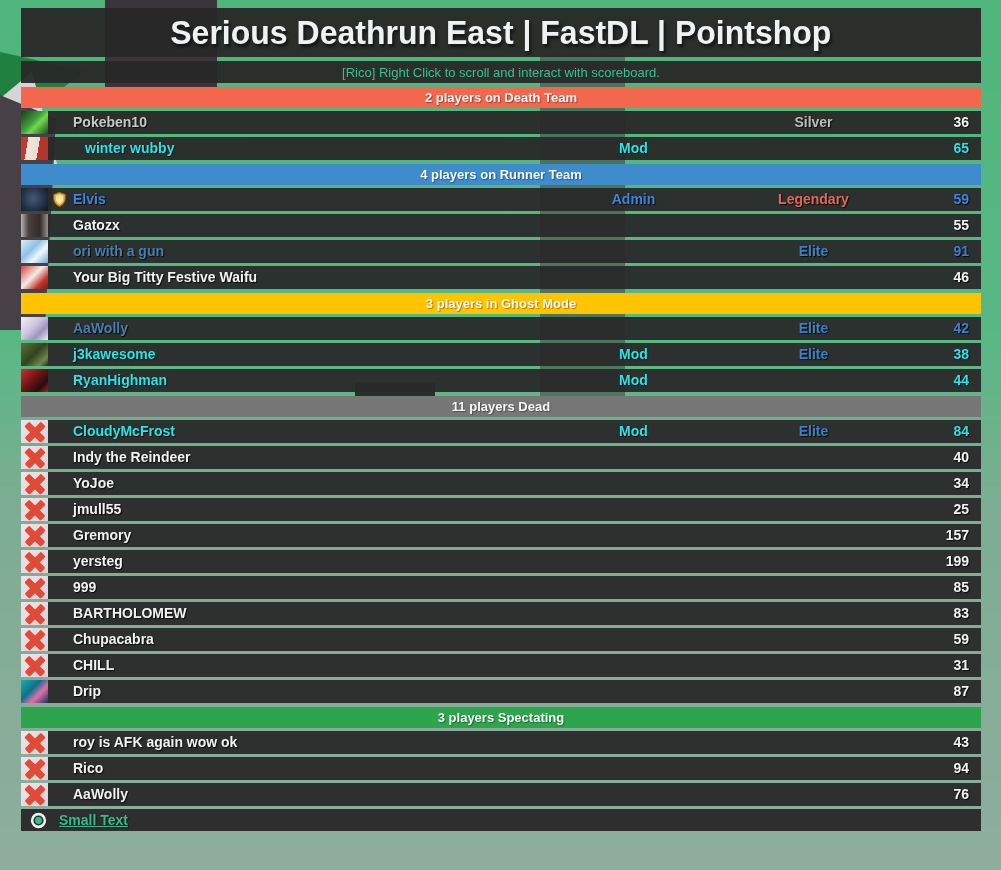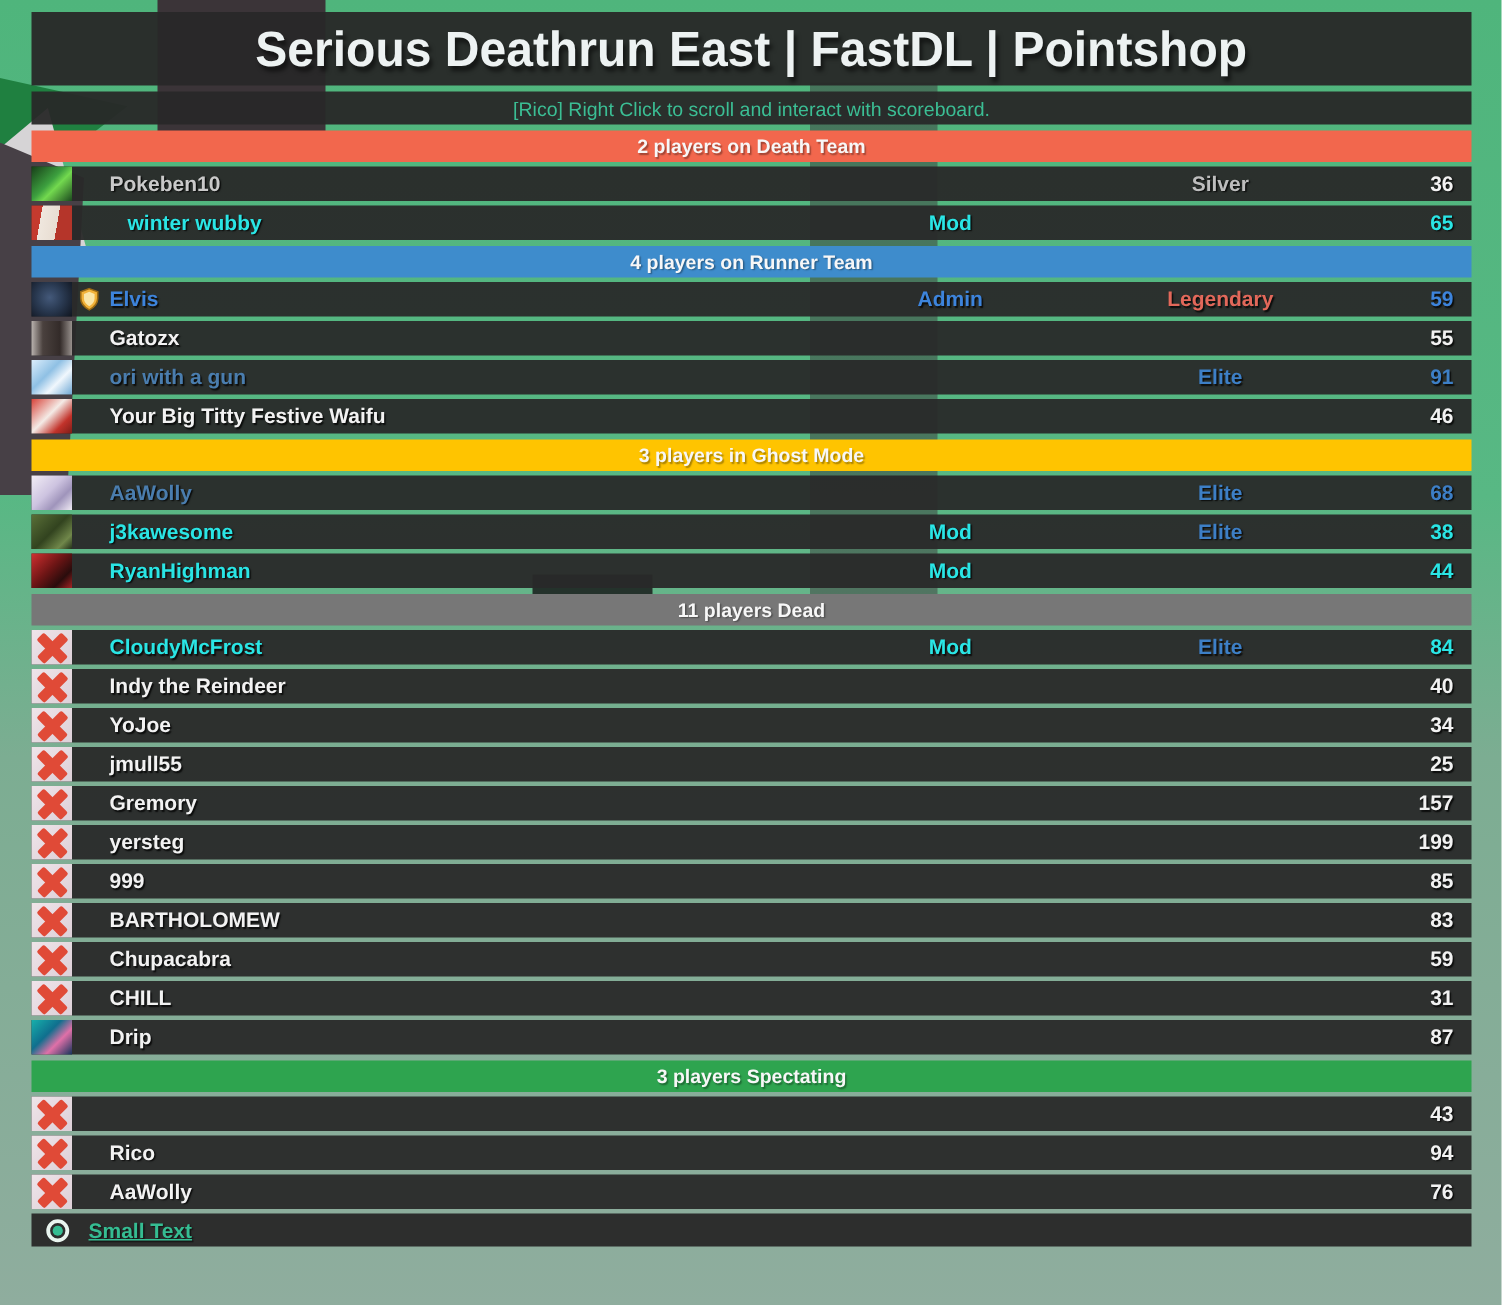--- a/index.html
+++ b/index.html
@@ -112,21 +112,21 @@
         <span class="pname" style="color: rgb(242, 242, 242);">Your Big Titty Festive Waifu</span>
         <span class="pscore" style="color: rgb(242, 242, 242);">46</span>
       </div>
       <div class="sec-header" style="background: rgb(255, 196, 0);">
         <span>3 players in Ghost Mode</span>
       </div>
       <div class="prow">
         <span class="av av-dolphy"></span>
         <span class="pname" style="color: rgb(74, 125, 174);">AaWolly</span>
         <span class="ptitle" style="color: rgb(61, 127, 198);">Elite</span>
-        <span class="pscore" style="color: rgb(61, 127, 198);">68</span>
+        <span class="pscore" style="color: rgb(61, 127, 198);">42</span>
       </div>
       <div class="prow">
         <span class="av av-j3kawesome"></span>
         <span class="pname" style="color: rgb(42, 229, 229);">j3kawesome</span>
         <span class="prank" style="color: rgb(42, 229, 229);">Mod</span>
         <span class="ptitle" style="color: rgb(61, 127, 198);">Elite</span>
         <span class="pscore" style="color: rgb(42, 229, 229); text-align: right;">38</span>
       </div>
       <div class="prow">
         <span class="av av-ryanhighman"></span>
@@ -192,20 +192,21 @@
       <div class="prow">
         <span class="av av-drip"></span>
         <span class="pname" style="color: rgb(242, 242, 242);">Drip</span>
         <span class="pscore" style="color: rgb(242, 242, 242);">87</span>
       </div>
       <div class="sec-header" style="background: rgb(46, 164, 79);">
         <span>3 players Spectating</span>
       </div>
       <div class="prow">
         <span class="av av-x"></span>
+        <span class="pname" style="color: rgb(242, 242, 242);">roy is AFK again wow ok</span>
         <span class="pscore" style="color: rgb(242, 242, 242);">43</span>
       </div>
       <div class="prow">
         <span class="av av-x"></span>
         <span class="pname" style="color: rgb(242, 242, 242);">Rico</span>
         <span class="pscore" style="color: rgb(242, 242, 242);">94</span>
       </div>
       <div class="prow">
         <span class="av av-x"></span>
         <span class="pname" style="color: rgb(242, 242, 242);">AaWolly</span>

